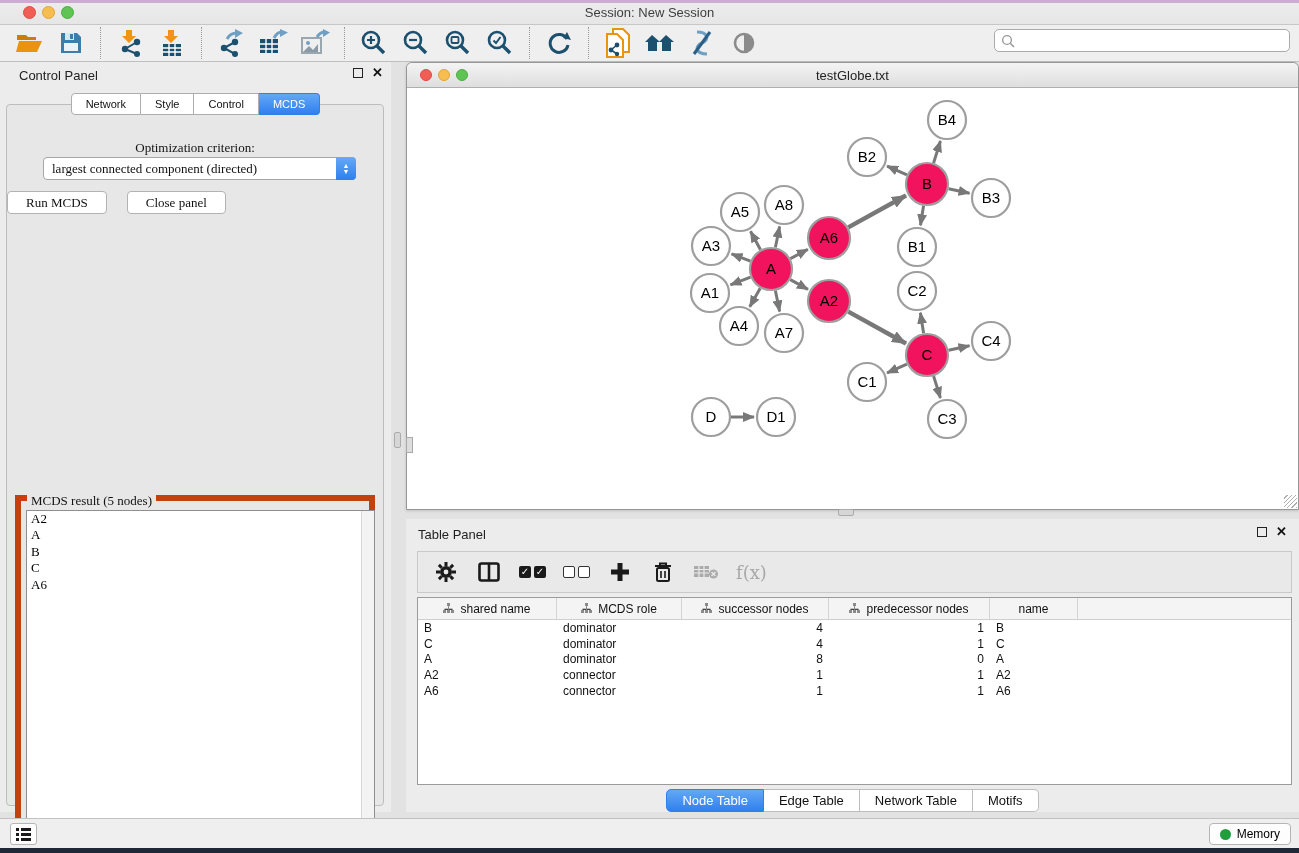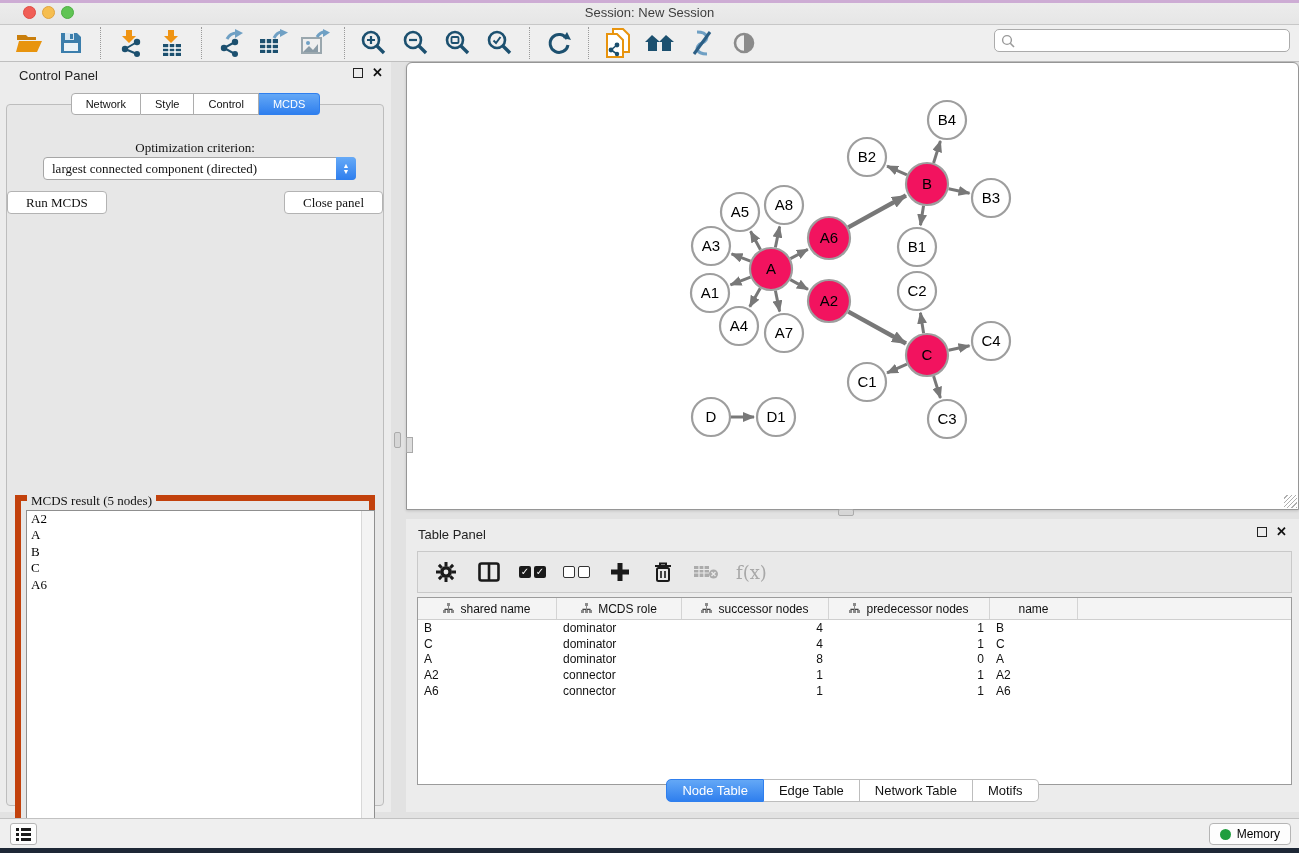--- a/index.html
+++ b/index.html
@@ -44,21 +44,21 @@
   .tab.active { background:linear-gradient(#64A8F6,#2F7FEE); color:#fff; border-color:#2F7FEE; }
   .cp-body { position:absolute; left:6px; top:42px; width:378px; height:702px; background:#E7E7E7;
     border:1px solid #BDBDBD; border-radius:4px;font-family:Liberation Serif, serif; }
   .opt-label { position:absolute; left:0; width:100%; top:35px; text-align:center; font-size:13px; color:#111; }
   .dropdown { position:absolute; left:36px; top:52px; width:313px; height:23px; background:#fff;
     border:1px solid #A6A6A6; border-radius:4px; display:flex; align-items:center; }
   .dropdown .dd-text { flex:1; padding-left:8px; font-size:13px; white-space:nowrap; overflow:hidden; }
   .dd-stepper { width:20px; height:23px; margin:-1px -1px -1px 0; background:linear-gradient(#66AAF7,#2E7EEE);
     border-radius:0 4px 4px 0; display:flex; flex-direction:column; align-items:center; justify-content:center; color:#fff; }
   .dd-stepper span { font-size:7px; line-height:6px; }
-  .cp-buttons { position:absolute; left:0; top:86px; width:100%; display:flex; justify-content:space-between; gap:20px; }
+  .cp-buttons { position:absolute; left:0; top:86px; width:100%; display:flex; justify-content:flex-start; gap:20px; }
   .pushbtn { height:23px; padding:0 18px; background:#fff; border:1px solid #B3B3B3; border-radius:4px;
     font-size:13px; display:flex; align-items:center; color:#111; }
   .result-box { position:absolute; left:8px; top:390px; width:360px; height:345px;
     border:6px solid #c2410c; background:#E7E7E7; }
   .result-legend { position:absolute; left:6px; top:-8px; background:#E7E7E7; padding:0 4px; font-size:13px; }
   .result-list { position:absolute; left:5px; top:9px; width:349px; height:330px; background:#fff;
     border:1px solid #8F8F8F; overflow:hidden; }
   .result-scroll { position:absolute; right:0; top:0; width:13px; height:100%; background:#F3F3F3; border-left:1px solid #D8D8D8; }
   .result-item { font-size:13px; padding-left:4px; line-height:16.4px; color:#000; }
 
@@ -95,21 +95,21 @@
   .dtable { position:absolute; left:11px; top:78px; width:875px; height:188px; background:#fff; border:1px solid #9B9B9B; }
   .thead { display:flex; height:22px; background:#F4F4F4; border-bottom:1px solid #CFCFCF; }
   .th { display:flex; align-items:center; justify-content:center; gap:6px; font-size:12px; color:#111;
     border-right:1px solid #D4D4D4; position:relative; }
   .th:last-child { border-right:1px solid #D4D4D4; }
   .tbody { }
   .tr { display:flex; height:15.7px; align-items:center; }
   .td { font-size:12px; padding:0 6px; white-space:nowrap; overflow:hidden; }
   .td.num { text-align:right; }
 
-  .ttabs { position:absolute; left:0; bottom:10px; width:100%; display:flex; justify-content:center; }
+  .ttabs { position:absolute; left:0; bottom:0; width:100%; display:flex; justify-content:center; }
   .ttab { height:23px; padding:0 15px; background:#fff; border:1px solid #BDBDBD; border-left:none;
     font-size:13px; display:flex; align-items:center; }
   .ttab:first-child { border-left:1px solid #BDBDBD; border-radius:5px 0 0 5px; }
   .ttab:last-child { border-radius:0 5px 5px 0; }
   .ttab.active { background:linear-gradient(#64A8F6,#2F7FEE); color:#fff; border-color:#2F7FEE; }
 
   
   .statusbar { position:absolute; left:0; top:818px; width:1299px; height:30px; background:#EFEFEF; border-top:1px solid #C2C2C2; }
   .listbtn { position:absolute; left:10px; top:4px; width:27px; height:22px; background:#FDFDFD; border:1px solid #B5B5B5; border-radius:3px;
     display:flex; align-items:center; justify-content:center; }
@@ -322,20 +322,26 @@
             <div class="result-item">C</div>
             <div class="result-item">A6</div>
           </div>
       </div>
     </div>
   </div>
 
   <div class="vsplit-handle"></div>
 
   <div class="netwin">
+    <div class="netwin-titlebar">
+      <span class="traffic t-red"></span>
+      <span class="traffic t-yellow"></span>
+      <span class="traffic t-green"></span>
+      <div class="netwin-title">testGlobe.txt</div>
+    </div>
     <div class="netcanvas">
       <svg id="graph-svg" width="891" height="421" viewBox="0 0 891 421">
           <defs>
             <marker id="arr" markerUnits="userSpaceOnUse" markerWidth="13" markerHeight="10" refX="11" refY="5" orient="auto">
               <path d="M0,0 L12,5 L0,10 z" fill="#787878"></path>
             </marker>
             <marker id="arrT" markerUnits="userSpaceOnUse" markerWidth="16" markerHeight="12" refX="14" refY="6" orient="auto">
               <path d="M0,0 L15,6 L0,12 z" fill="#787878"></path>
             </marker>
           </defs>

